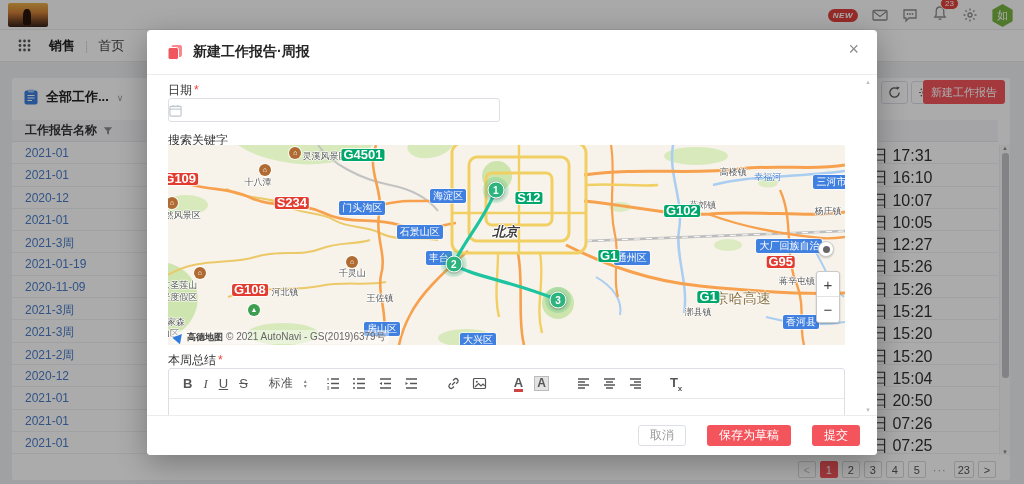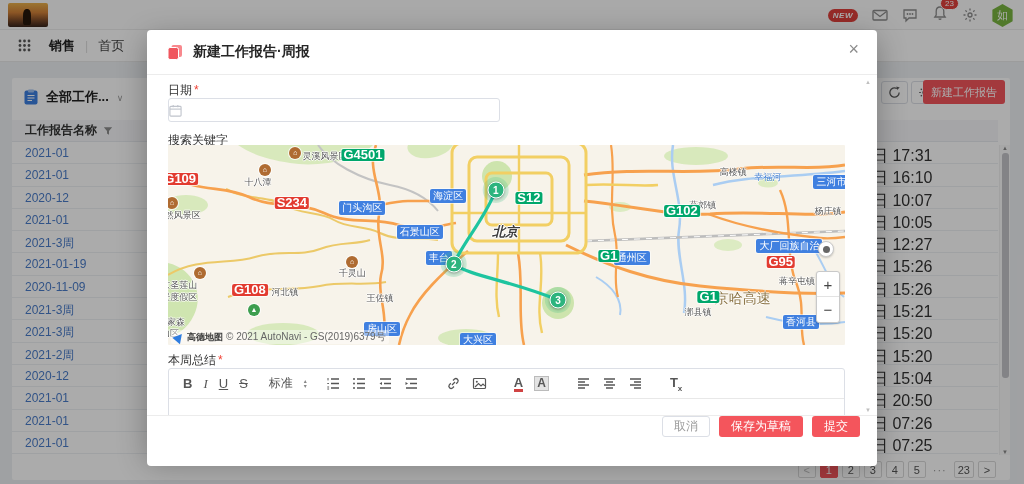--- a/index.html
+++ b/index.html
@@ -110,21 +110,21 @@
   .ed-s { font-size:13px; text-decoration:line-through; }
   .ed-size { font-size:12px; color:#565656; margin-left:10px; }
   .ed-updn { display:flex; flex-direction:column; font-size:6px; line-height:5px; color:#888; margin-right:8px; }
   .ed-A { font-size:13px; font-weight:bold; border-bottom:3px solid #d04343; line-height:13px; }
   .ed-Abg { font-size:12px; font-weight:bold; background:#e3e3e3; padding:0 2px; border:1px solid #bbb; line-height:13px; }
   .ed-tx { font-size:13px; font-weight:bold; }
   .ed-tx sub { font-size:8px; }
   .edgap { width:5px; }
 
   
-  .m-foot { position:absolute; left:0; top:385px; width:730px; height:51px; border-top:1px solid #ececec; display:flex; justify-content:flex-end; gap:9px; padding-right:17px; background:#fff; border-radius:0 0 4px 4px; }
+  .m-foot { position:absolute; left:0; top:385px; width:730px; height:40px; border-top:1px solid #ececec; display:flex; align-items:center; justify-content:flex-end; gap:21px; padding-right:17px; background:#fff; border-radius:0 0 4px 4px; }
   .btn { height:21px; border-radius:3px; font-size:12px; display:flex; align-items:center; padding:0 11px; border:1px solid transparent; }
   .btn-cancel { background:#fff; border-color:#dcdfe6; color:#9a9a9a; }
   .btn-red { background:#f4555c; color:#fff; }
 </style>
 </head>
 <body>
 
 <div class="screen">
 
   <div class="topbar">

